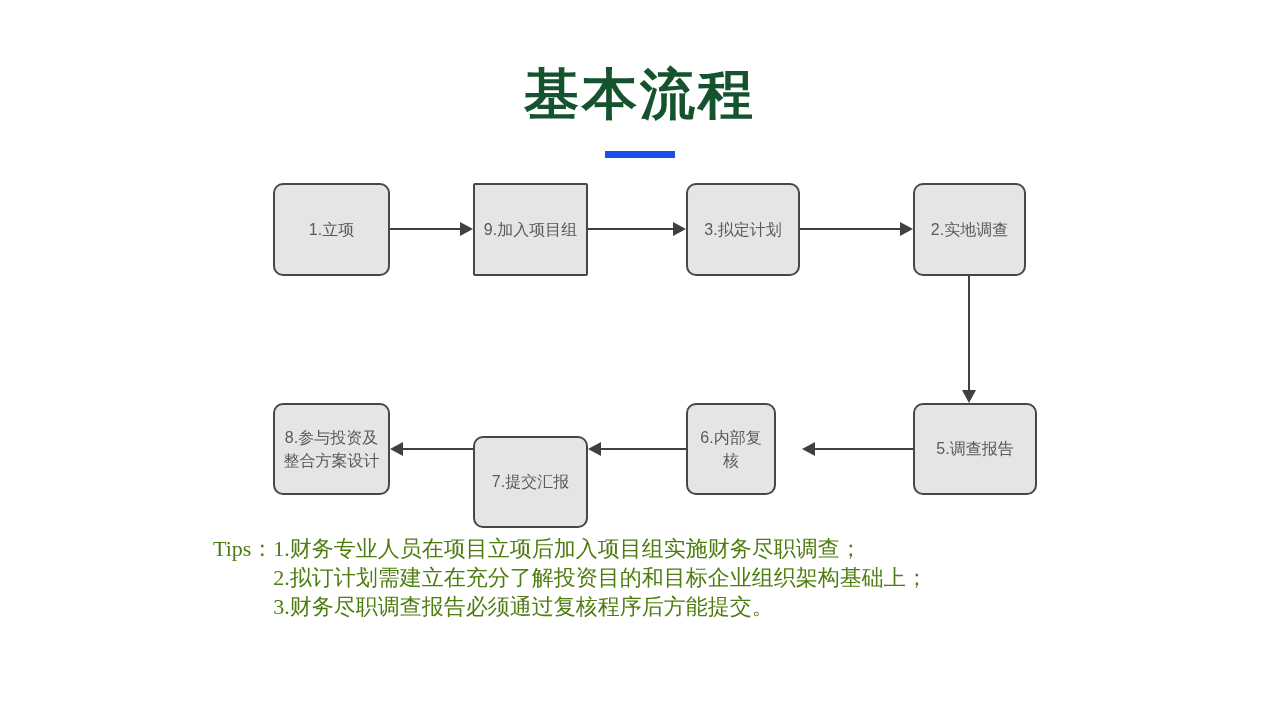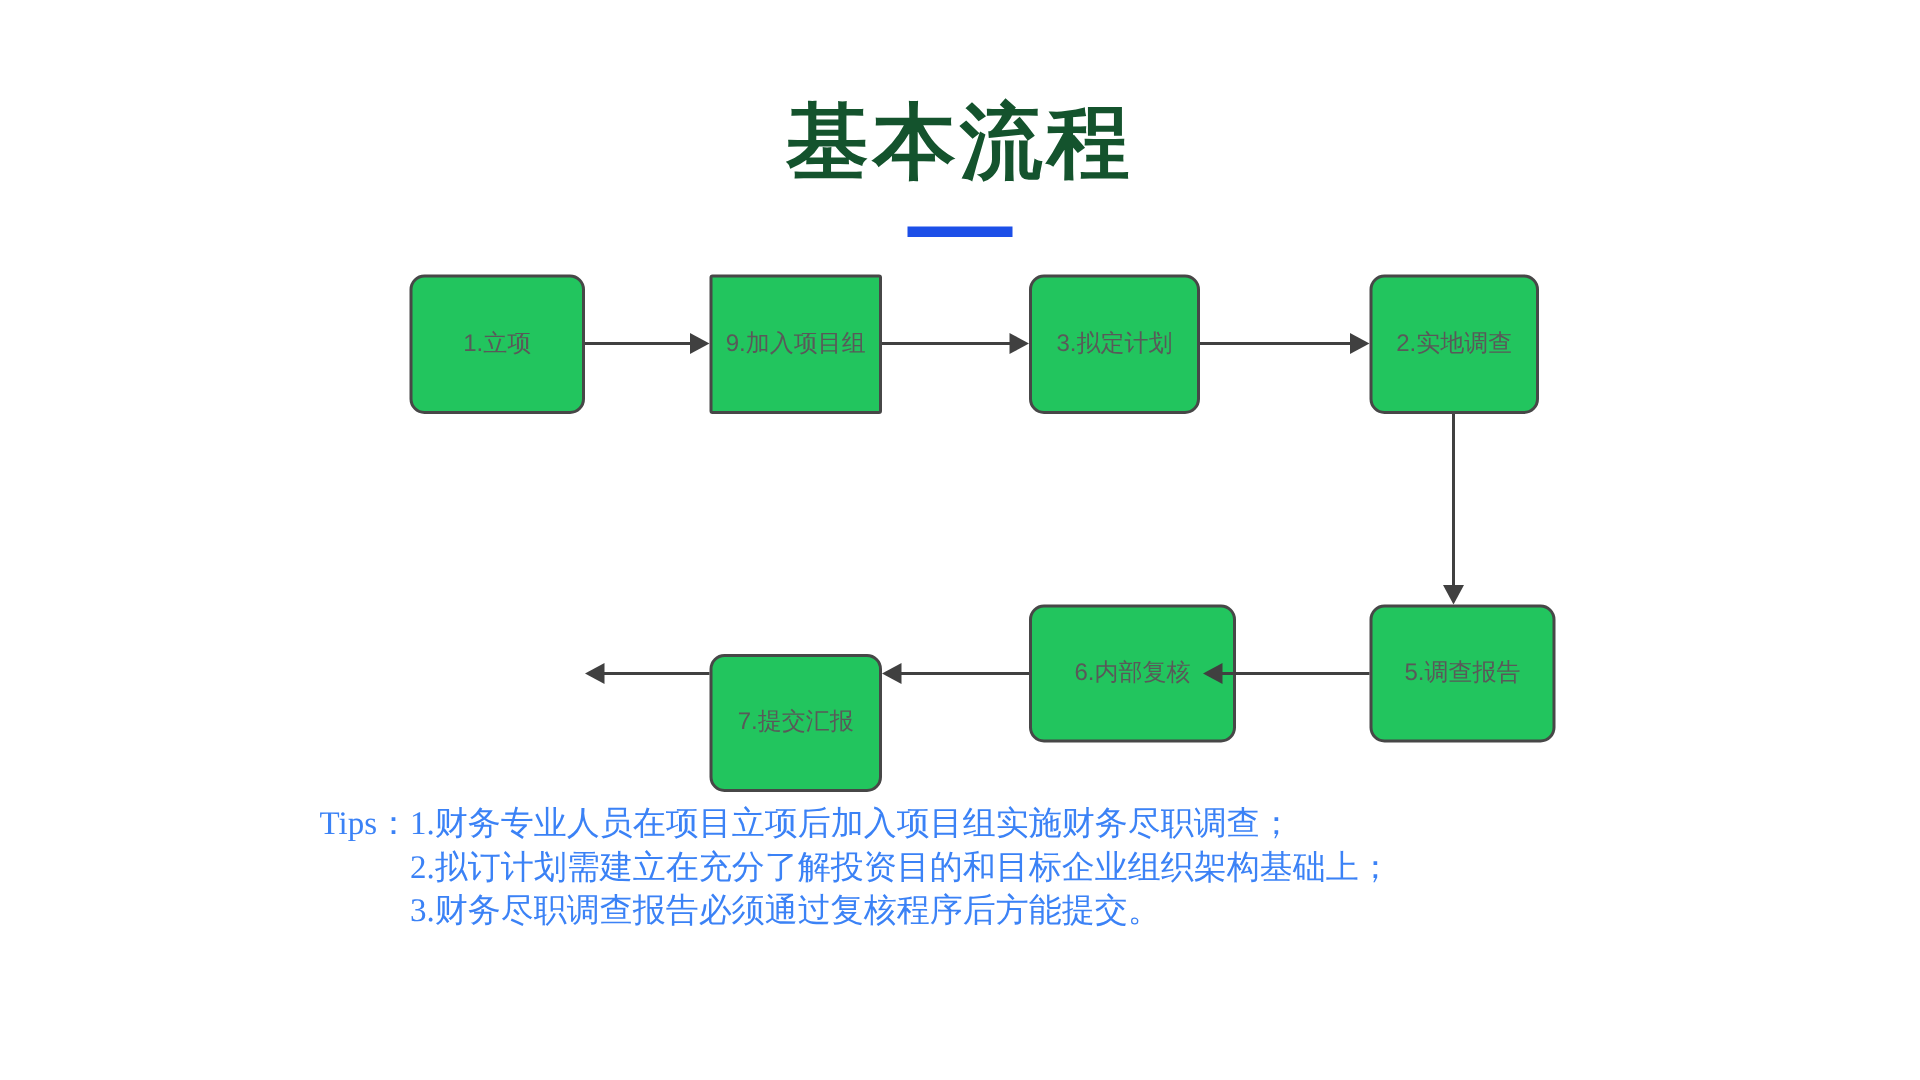--- a/index.html
+++ b/index.html
@@ -11,39 +11,39 @@
     position:absolute;left:0;top:58px;width:100%;margin:0;
     text-align:center;font-size:55px;font-weight:900;color:#14532d;
     letter-spacing:3px;
   }
   .title-underline{
     position:absolute;left:605px;top:151px;width:70px;height:7px;background:#1C4FE8;
   }
   .flow-box{
     position:absolute;box-sizing:border-box;border:2px solid #474747;border-radius:10px;
     display:flex;align-items:center;justify-content:center;text-align:center;
-    color:#595959;font-size:16px;line-height:1.45;padding:0 5px;background:#22c55e;
+    color:#595959;font-size:16px;line-height:1.45;padding:0 5px;background:#e5e5e5;
   }
   .flow-box.sharp{border-radius:2px;}
   .b1{left:273px;top:183px;width:117px;height:93px;}
   .b2{left:473px;top:183px;width:115px;height:93px;}
   .b3{left:686px;top:183px;width:114px;height:93px;}
   .b4{left:913px;top:183px;width:113px;height:93px;}
   .b5{left:913px;top:403px;width:124px;height:92px;}
-  .b6{left:686px;top:403px;width:138px;height:92px;}
+  .b6{left:686px;top:403px;width:90px;height:92px;}
   .b7{left:473px;top:403px;width:115px;height:92px;margin-top:33px;}
   .b8{left:273px;top:403px;width:117px;height:92px;}
   .shaft{position:absolute;background:#404040;}
   .head{position:absolute;width:0;height:0;}
   .head.right{border-left:13px solid #404040;border-top:7px solid transparent;border-bottom:7px solid transparent;}
   .head.left{border-right:13px solid #404040;border-top:7px solid transparent;border-bottom:7px solid transparent;}
   .head.down{border-top:13px solid #404040;border-left:7px solid transparent;border-right:7px solid transparent;}
   .tips{
     position:absolute;left:213px;top:534px;display:flex;align-items:flex-start;
-    font-family:"Liberation Serif","DejaVu Serif",serif;color:#3b82f6;
+    font-family:"Liberation Serif","DejaVu Serif",serif;color:#4d7c0f;
     font-size:22px;line-height:29px;
   }
   .tips-label{white-space:pre;}
   .tips-items{margin:0;padding:0;list-style:none;}
 </style>
 </head>
 <body>
 
 <div class="slide">
 
@@ -63,20 +63,23 @@
     <span>2.实地调查</span>
   </div>
   <div class="flow-box b5">
     <span>5.调查报告</span>
   </div>
   <div class="flow-box b6">
     <span>6.内部复核</span>
   </div>
   <div class="flow-box b7">
     <span>7.提交汇报</span>
+  </div>
+  <div class="flow-box b8">
+    <span>8.参与投资及整合方案设计</span>
   </div>
 
   <div>
     <div class="shaft" style="left:390px;top:228px;width:73px;height:2px;"></div>
     <div class="head right" style="left:460px;top:222px;"></div>
   </div>
   <div>
     <div class="shaft" style="left:588px;top:228px;width:88px;height:2px;"></div>
     <div class="head right" style="left:673px;top:222px;"></div>
   </div>

